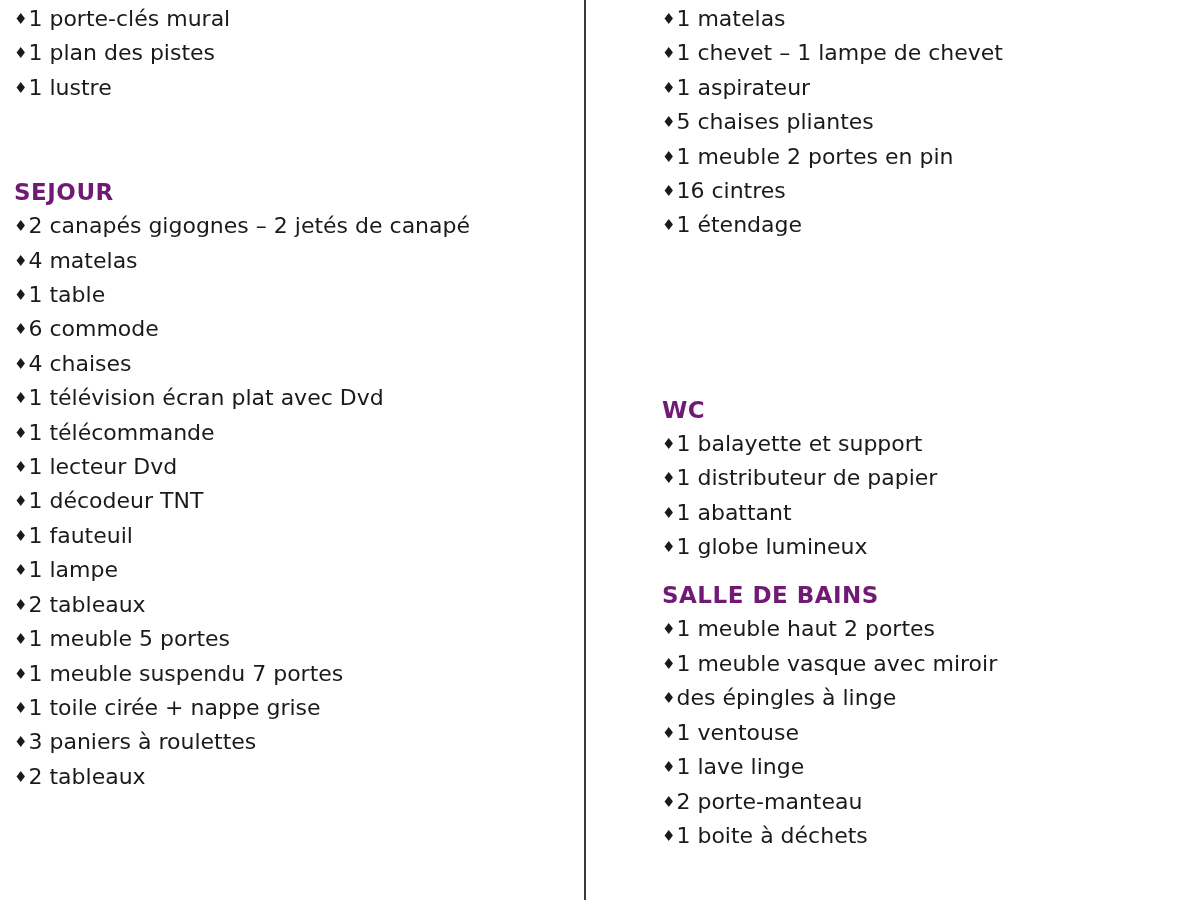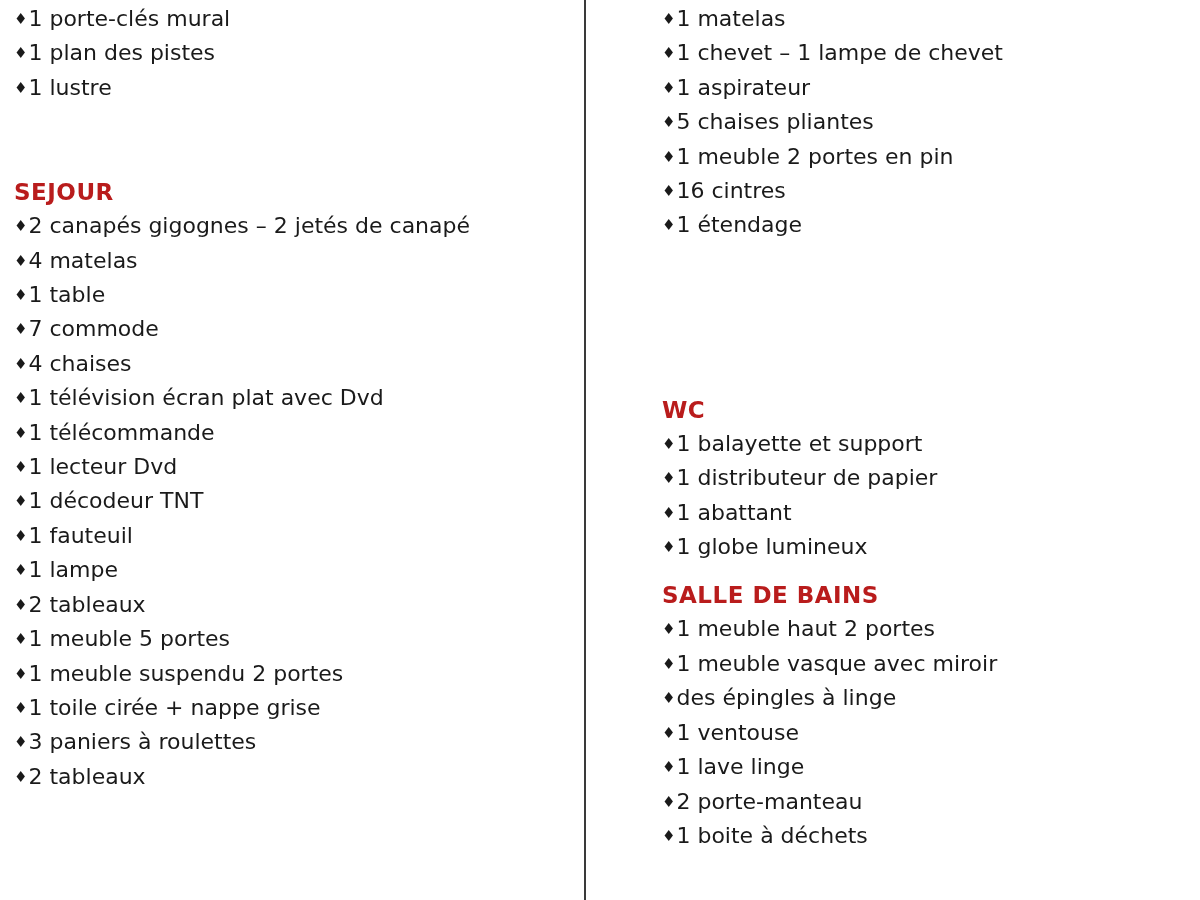--- a/index.html
+++ b/index.html
@@ -38,21 +38,21 @@
     width: 584px;
     padding: 2px 10px 0 14px;
   }
   .col-right {
     left: 612px;
     width: 614px;
     padding: 2px 10px 0 50px;
   }
   .heading {
     font-family: "DejaVu Sans", sans-serif;
-    color: #b91c1c;
+    color: #701a75;
     font-weight: bold;
     font-size: 23px;
     letter-spacing: 0.5px;
     line-height: 34px;
     margin: 0;
     white-space: pre;
   }
   .item {
     font-size: 22px;
     line-height: 34.4px;
@@ -93,31 +93,31 @@
     </div>
 
     <div class="gap-lg spacer-block"></div>
 
     <div class="heading">SEJOUR</div>
 
     <div>
       <div class="item"><span class="bullet">♦</span><span class="item-text">2 canapés gigognes – 2 jetés de canapé</span></div>
       <div class="item"><span class="bullet">♦</span><span class="item-text">4 matelas</span></div>
       <div class="item"><span class="bullet">♦</span><span class="item-text">1 table</span></div>
-      <div class="item"><span class="bullet">♦</span><span class="item-text">7 commode</span></div>
+      <div class="item"><span class="bullet">♦</span><span class="item-text">6 commode</span></div>
       <div class="item"><span class="bullet">♦</span><span class="item-text">4 chaises</span></div>
       <div class="item"><span class="bullet">♦</span><span class="item-text">1 télévision écran plat avec Dvd</span></div>
       <div class="item"><span class="bullet">♦</span><span class="item-text">1 télécommande</span></div>
       <div class="item"><span class="bullet">♦</span><span class="item-text">1 lecteur Dvd</span></div>
       <div class="item"><span class="bullet">♦</span><span class="item-text">1 décodeur TNT</span></div>
       <div class="item"><span class="bullet">♦</span><span class="item-text">1 fauteuil</span></div>
       <div class="item"><span class="bullet">♦</span><span class="item-text">1 lampe</span></div>
       <div class="item"><span class="bullet">♦</span><span class="item-text">2 tableaux</span></div>
       <div class="item"><span class="bullet">♦</span><span class="item-text">1 meuble 5 portes</span></div>
-      <div class="item"><span class="bullet">♦</span><span class="item-text">1 meuble suspendu 2 portes</span></div>
+      <div class="item"><span class="bullet">♦</span><span class="item-text">1 meuble suspendu 7 portes</span></div>
       <div class="item"><span class="bullet">♦</span><span class="item-text">1 toile cirée + nappe grise</span></div>
       <div class="item"><span class="bullet">♦</span><span class="item-text">3 paniers à roulettes</span></div>
       <div class="item"><span class="bullet">♦</span><span class="item-text">2 tableaux</span></div>
     </div>
 
   </div>
 
   <div class="col col-right">
 
     <div>

